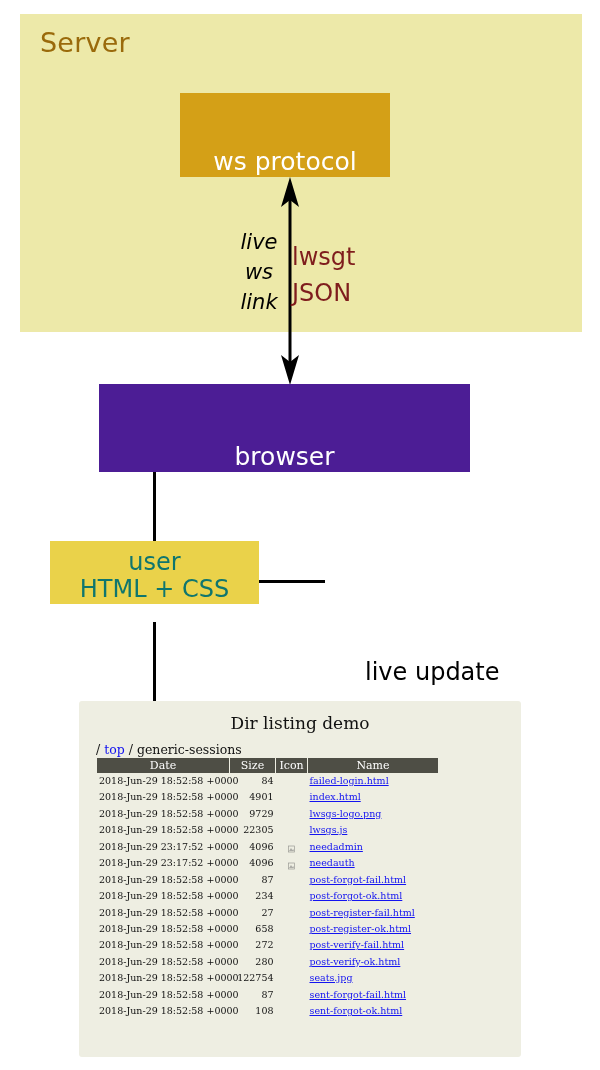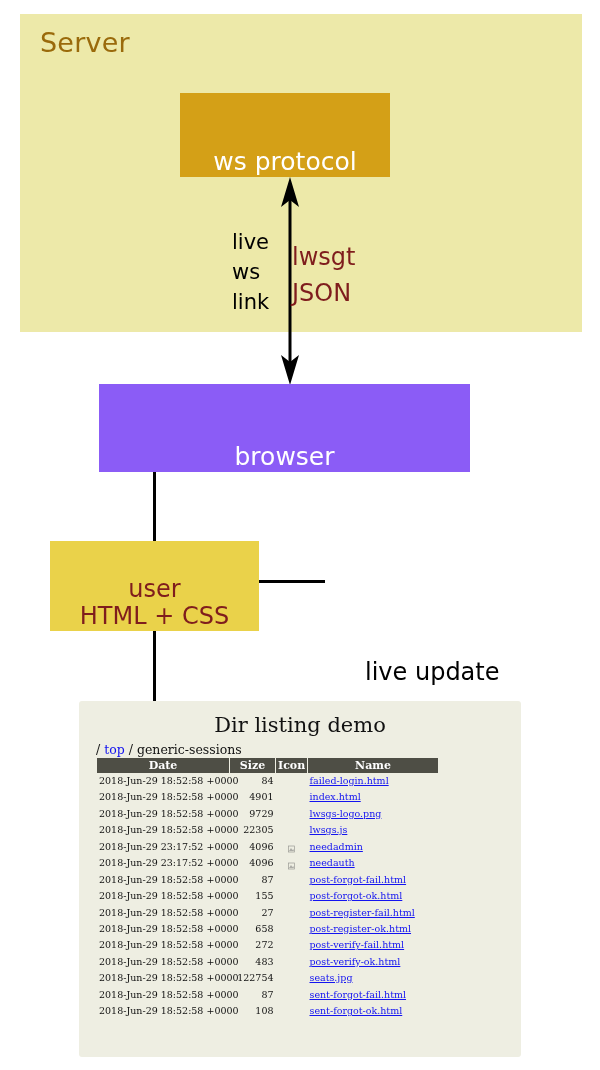--- a/index.html
+++ b/index.html
@@ -54,31 +54,31 @@
     height: 84px;
     background: #d4a017;
     color: #ffffff;
     font-size: 25px;
   }
   .box-browser {
     left: 99px;
     top: 384px;
     width: 371px;
     height: 88px;
-    background: #8b5cf6;
+    background: #4c1d95;
     color: #ffffff;
     font-size: 25px;
   }
   .box-user {
     left: 50px;
     top: 541px;
     width: 209px;
-    height: 90px;
+    height: 63px;
     background: #ead24a;
-    color: #7f1d1d;
+    color: #0f766e;
     font-size: 24px;
   }
   .box-lwsgtjs {
     left: 325px;
     top: 541px;
     width: 212px;
     height: 81px;
     background: #ead24a;
     color: #000000;
     font-size: 24px;
@@ -110,23 +110,25 @@
     width: 40px;
     height: 208px;
   }
 
   
   .lbl-live {
     position: absolute;
     left: 232px;
     top: 228px;
     width: 54px;
+    text-align: center;
     font-size: 21px;
     color: #000000;
     line-height: 1.42;
+    font-style: italic;
   }
   .lbl-lwsgt {
     position: absolute;
     left: 292px;
     top: 240px;
     width: 96px;
     text-align: left;
     font-size: 24px;
     color: #7f1d1d;
     line-height: 1.48;
@@ -150,21 +152,21 @@
     background: #eeeee2;
     border-radius: 3px;
   }
   .dir-title {
     position: absolute;
     left: 0;
     top: 12px;
     width: 100%;
     text-align: center;
     font-family: "DejaVu Serif", serif;
-    font-size: 21px;
+    font-size: 17px;
     color: #111111;
   }
   .breadcrumb {
     position: absolute;
     left: 17px;
     top: 41px;
     font-family: "DejaVu Serif", serif;
     font-size: 12.5px;
     color: #111111;
     white-space: nowrap;
@@ -181,21 +183,21 @@
     top: 57px;
     width: 322px;
     border-collapse: collapse;
     font-family: "DejaVu Serif", serif;
     font-size: 10px;
     table-layout: fixed;
   }
   table.dir-table thead th {
     background: #4e4e45;
     color: #ffffff;
-    font-weight: bold;
+    font-weight: normal;
     font-family: "DejaVu Serif", serif;
     font-size: 11px;
     padding: 1px 2px;
     border-left: 1px solid #eeeee2;
     border-right: 1px solid #eeeee2;
     text-align: center;
     margin-left: 8px;
   }
   table.dir-table thead th:first-child { border-left: none; }
   table.dir-table thead th:last-child  { border-right: none; }
@@ -340,21 +342,21 @@
             <td class="cell-name"><span class="fname">needauth</span></td>
           </tr>
           <tr>
             <td class="cell-date">2018-Jun-29 18:52:58 +0000</td>
             <td class="cell-size">87</td>
             <td class="cell-icon"></td>
             <td class="cell-name"><span class="fname">post-forgot-fail.html</span></td>
           </tr>
           <tr>
             <td class="cell-date">2018-Jun-29 18:52:58 +0000</td>
-            <td class="cell-size">155</td>
+            <td class="cell-size">234</td>
             <td class="cell-icon"></td>
             <td class="cell-name"><span class="fname">post-forgot-ok.html</span></td>
           </tr>
           <tr>
             <td class="cell-date">2018-Jun-29 18:52:58 +0000</td>
             <td class="cell-size">27</td>
             <td class="cell-icon"></td>
             <td class="cell-name"><span class="fname">post-register-fail.html</span></td>
           </tr>
           <tr>
@@ -364,21 +366,21 @@
             <td class="cell-name"><span class="fname">post-register-ok.html</span></td>
           </tr>
           <tr>
             <td class="cell-date">2018-Jun-29 18:52:58 +0000</td>
             <td class="cell-size">272</td>
             <td class="cell-icon"></td>
             <td class="cell-name"><span class="fname">post-verify-fail.html</span></td>
           </tr>
           <tr>
             <td class="cell-date">2018-Jun-29 18:52:58 +0000</td>
-            <td class="cell-size">483</td>
+            <td class="cell-size">280</td>
             <td class="cell-icon"></td>
             <td class="cell-name"><span class="fname">post-verify-ok.html</span></td>
           </tr>
           <tr>
             <td class="cell-date">2018-Jun-29 18:52:58 +0000</td>
             <td class="cell-size">122754</td>
             <td class="cell-icon"></td>
             <td class="cell-name"><span class="fname">seats.jpg</span></td>
           </tr>
           <tr>

